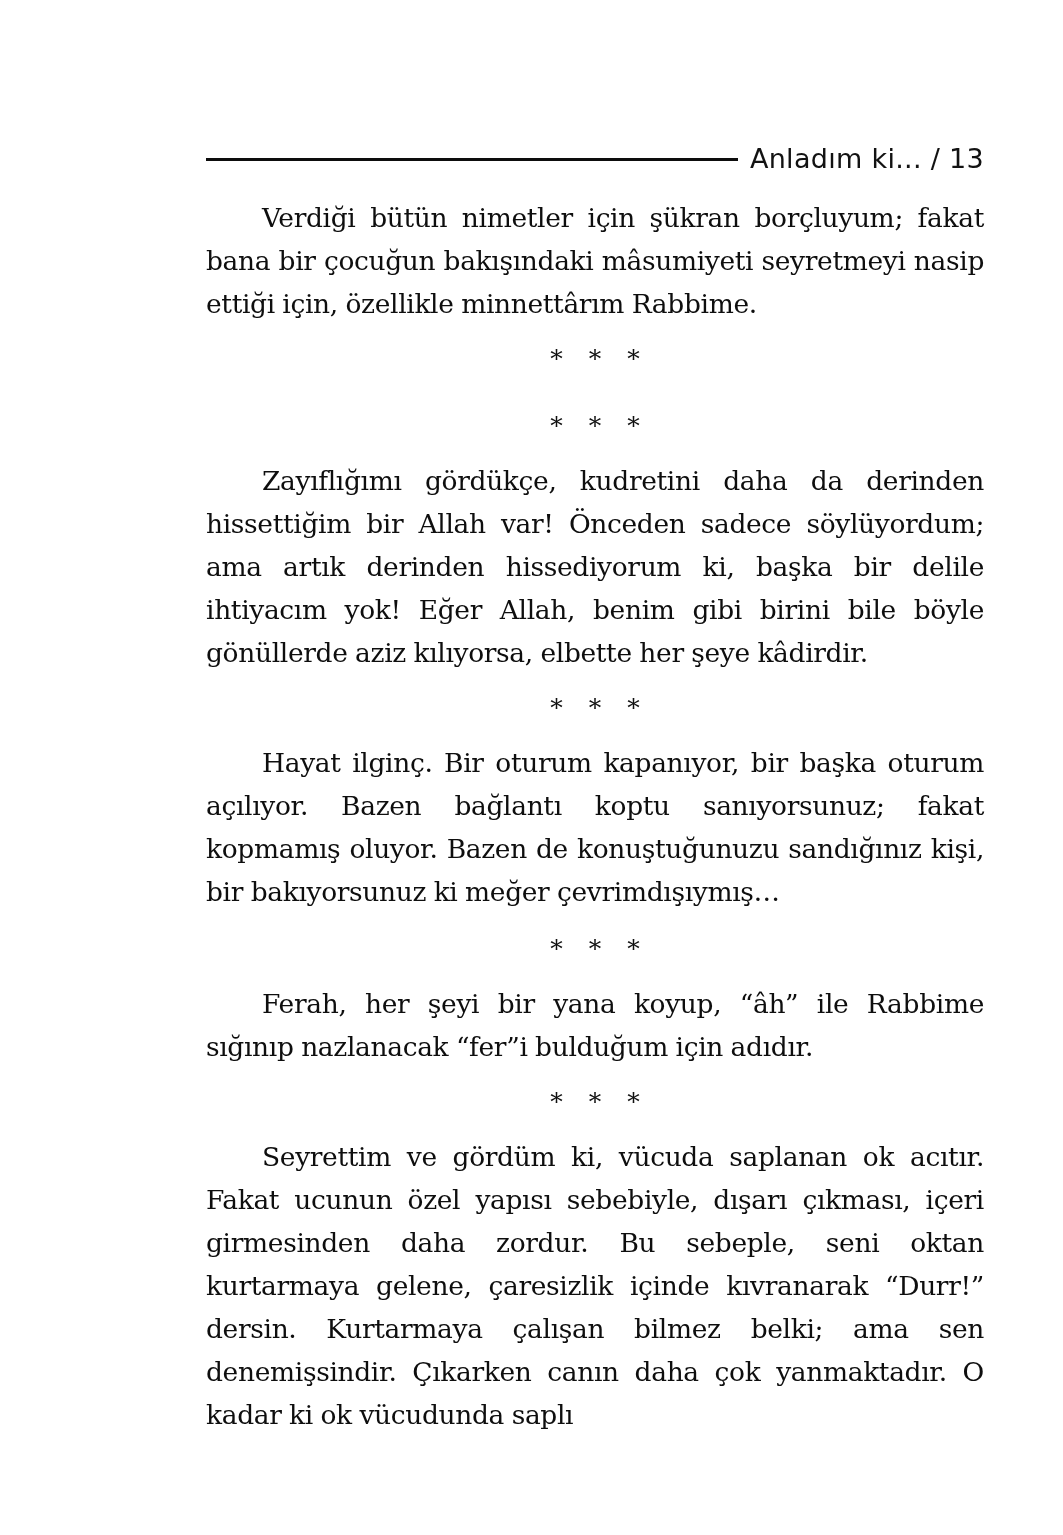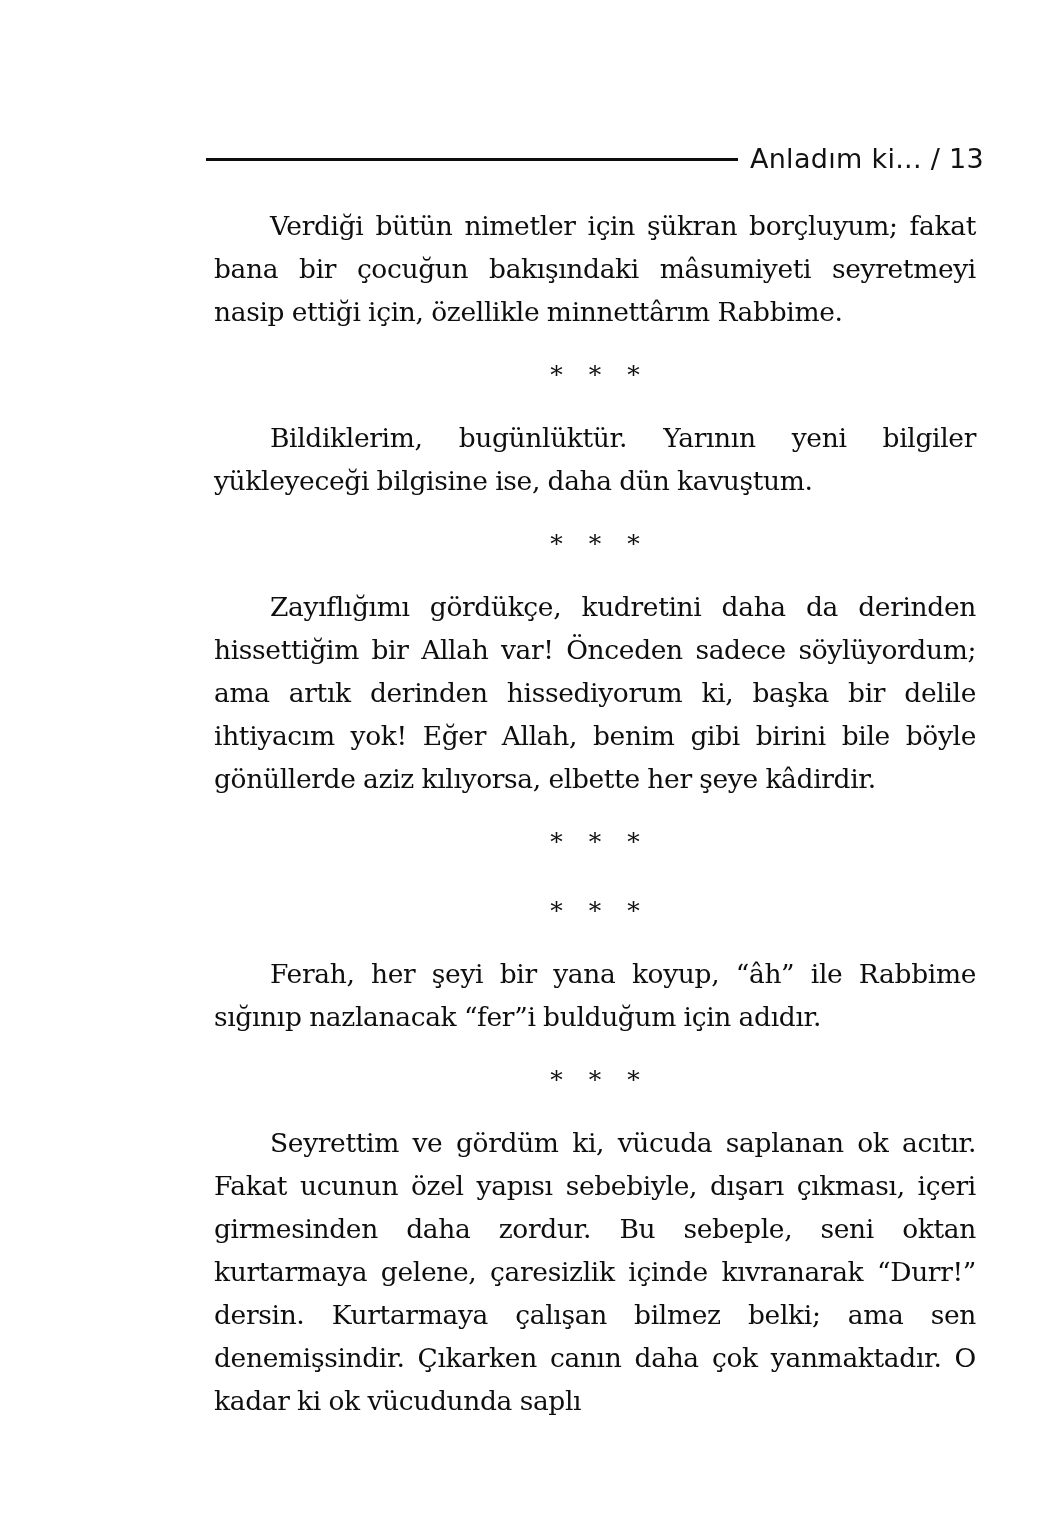--- a/index.html
+++ b/index.html
@@ -52,21 +52,21 @@
 
   
   .body-column {
     position: absolute;
     left: 156px;
     top: 196px;
     width: 778px;
   }
 
   p.para {
-    margin: 8px;
+    margin: 0;
     font-family: "DejaVu Serif", "Liberation Serif", serif;
     font-size: 26.5px;
     line-height: 43px;
     color: #0e0e0e;
     text-align: justify;
     text-indent: 56px;
     -webkit-hyphens: none;
     hyphens: none;
     word-spacing: -0.5px;
     letter-spacing: -0.35px;
@@ -106,32 +106,32 @@
   </div>
 
   <div class="body-column">
 
     <p class="para last-line-natural">Verdiği bütün nimetler için şükran borçluyum; fakat bana bir çocuğun bakışındaki mâsumiyeti seyretmeyi nasip ettiği için, özellikle minnettârım Rabbime.</p>
 
     <div class="gap-small"></div>
     <div class="sep">* * *</div>
     <div class="gap-small"></div>
 
-    <p class="para last-line-natural">Bildiklerim, bugünlüktür. Yarının yeni bilgiler yükleyeceği bilgisine ise, daha dün kavuştum.</p>
 
     <div class="gap-small"></div>
     <div class="sep">* * *</div>
     <div class="gap-small"></div>
 
     <p class="para last-line-natural">Zayıflığımı gördükçe, kudretini daha da derinden hissettiğim bir Allah var! Önceden sadece söylüyordum; ama artık derinden hissediyorum ki, başka bir delile ihtiyacım yok! Eğer Allah, benim gibi birini bile böyle gönüllerde aziz kılıyorsa, elbette her şeye kâdirdir.</p>
 
     <div class="gap-small"></div>
     <div class="sep">* * *</div>
     <div class="gap-small"></div>
 
+    <p class="para last-line-natural">Hayat ilginç. Bir oturum kapanıyor, bir başka oturum açılıyor. Bazen bağlantı koptu sanıyorsunuz; fakat kopmamış oluyor. Bazen de konuştuğunuzu sandığınız kişi, bir bakıyorsunuz ki meğer çevrimdışıymış…</p>
 
     <div class="gap-med"></div>
     <div class="sep">* * *</div>
     <div class="gap-small"></div>
 
     <p class="para last-line-natural">Ferah, her şeyi bir yana koyup, “âh” ile Rabbime sığınıp nazlanacak “fer”i bulduğum için adıdır.</p>
 
     <div class="gap-small"></div>
     <div class="sep">* * *</div>
     <div class="gap-small"></div>

